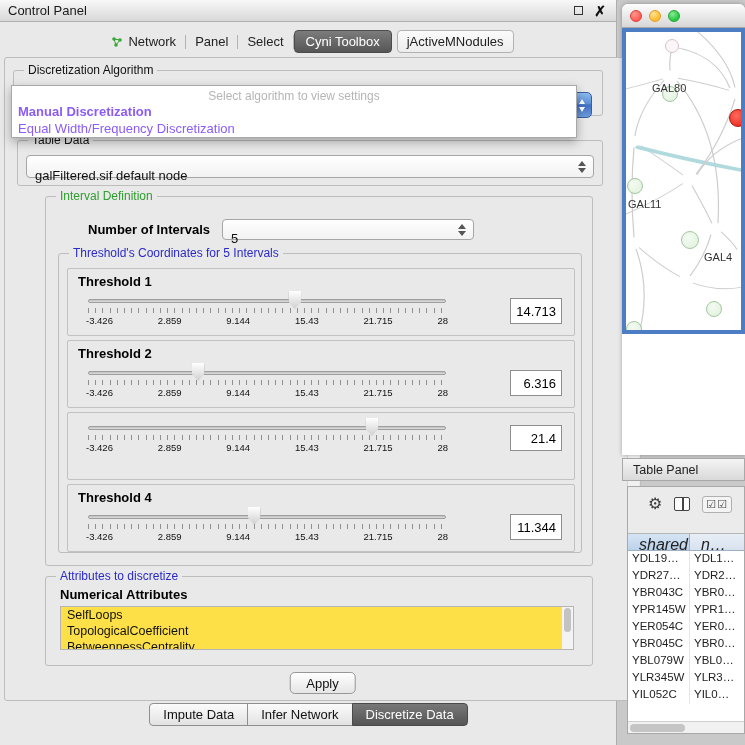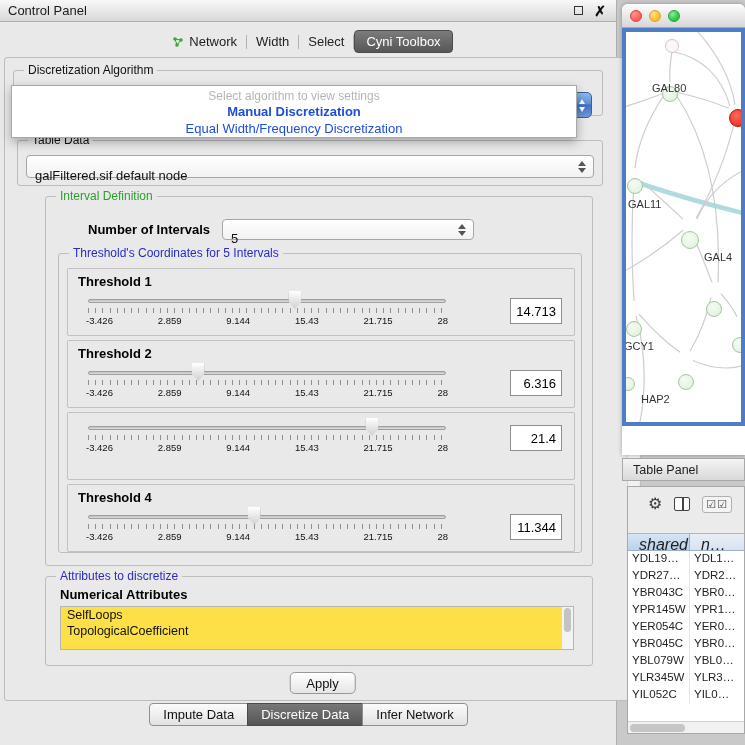--- a/index.html
+++ b/index.html
@@ -45,21 +45,21 @@
   .tri { width:0; height:0; display:block; }
   .tri.up   { border-left:4px solid transparent; border-right:4px solid transparent; border-bottom:5px solid #555; }
   .tri.down { border-left:4px solid transparent; border-right:4px solid transparent; border-top:5px solid #555; }
   .combo-btn-blue .tri.up   { border-bottom-color:#fff; border-left-width:3.5px; border-right-width:3.5px; }
   .combo-btn-blue .tri.down { border-top-color:#fff;   border-left-width:3.5px; border-right-width:3.5px; }
 
   .algo-popup { position:absolute; left:6px; top:27px; width:566px; height:53px;
                 background:#fff; border:1px solid #a8a8a8; z-index:10;
                 box-shadow:0 4px 10px rgba(0,0,0,0.30); }
   .popup-placeholder { text-align:center; color:#b5b5b5; font-size:12px; padding-top:3px; }
-  .popup-opt { font-size:13px; padding:1px 6px; color:#1d4ed8;text-align:center; }
+  .popup-opt { font-size:13px; padding:1px 6px; color:#8b5cf6; }
 
   .td-fs { left:12px; top:82px; width:586px; height:46px; }
   .combo { position:relative; height:23px; background:linear-gradient(#ffffff,#f2f2f2);
            border:1px solid #a6a6a6; border-radius:4px; display:flex; align-items:center;
            padding:17px 24px 0 8px; font-size:13px; color:#111; }
   .td-fs .combo { margin:14px 8px 0; }
   .combo-arrows { position:absolute; right:7px; top:50%; transform:translateY(-50%);
                   display:flex; flex-direction:column; gap:2px; }
 
   .int-fs { left:40px; top:138px; width:548px; height:370px; }
@@ -119,21 +119,21 @@
   
   .net-window { position:absolute; left:622px; top:4px; width:123px; height:451px;
                 background:#fff; border-radius:6px 6px 0 0; box-shadow:0 0 4px rgba(0,0,0,0.3); }
   .net-titlebar { height:24px; background:linear-gradient(#fdfdfd,#d7d7d7);
                   border-bottom:1px solid #a8a8a8; border-radius:6px 6px 0 0;
                   display:flex; align-items:center; gap:7px; padding-left:8px; }
   .light { width:12px; height:12px; border-radius:50%; display:block; }
   .light.red    { background:radial-gradient(circle at 35% 30%, #ff9a92, #ff5f57 65%); border:1px solid #df3d35; }
   .light.yellow { background:radial-gradient(circle at 35% 30%, #ffe09a, #febc2e 65%); border:1px solid #dfa023; }
   .light.green  { background:radial-gradient(circle at 35% 30%, #8ce89a, #28ca41 65%); border:1px solid #24a533; }
-  .net-canvas { position:relative; height:398px; border:4px solid #4d7dc5; background:#fff; overflow:hidden; }
+  .net-canvas { position:relative; height:306px; border:4px solid #4d7dc5; background:#fff; overflow:hidden; }
   .net-canvas svg { position:absolute; left:0; top:0; width:100%; height:100%; }
   .net-canvas path { fill:none; stroke:#cdcdcd; stroke-width:1.2; }
   .net-canvas path.teal { stroke:#a9d6da; stroke-width:5; opacity:0.9; stroke-linecap:round; }
   .nodes-layer { position:absolute; left:0; top:0; right:0; bottom:0; }
   .net-node { position:absolute; border-radius:50%;
               background:radial-gradient(circle at 40% 35%, #f4fbf2, #def0da);
               border:1px solid #a3c7a1; }
   .net-node.red { background:radial-gradient(circle at 40% 35%, #ff6a5e, #e81c10); border:1px solid #b01205; }
   .net-node.pale-pink { background:#fbf6f7; border:1px solid #d9c2cb; }
   .net-label { position:absolute; font-size:11px; color:#333; white-space:nowrap; }
@@ -187,29 +187,32 @@
         <line x1="3" y1="3" x2="5" y2="9" stroke="#2fa12f" stroke-width="1"></line>
         <line x1="9" y1="4" x2="5" y2="9" stroke="#2fa12f" stroke-width="1"></line>
         <circle cx="3" cy="3" r="1.8" fill="#37a837"></circle>
         <circle cx="9" cy="4" r="1.8" fill="#37a837"></circle>
         <circle cx="5" cy="9" r="1.8" fill="#37a837"></circle>
       </svg>
       <span>Network</span>
     </span>
     <span class="tsep"></span>
     <span class="tab">
-      <span>Width</span>
+      <span>Panel</span>
     </span>
     <span class="tsep"></span>
     <span class="tab">
       <span>Select</span>
     </span>
     <span class="tsep"></span>
     <span class="tab active">
       <span>Cyni Toolbox</span>
+    </span>
+    <span class="tab outlined">
+      <span>jActiveMNodules</span>
     </span>
   </div>
 
   <div class="main-panel">
 
     <div class="fieldset algo-fs">
       <span class="fs-label">Discretization Algorithm</span>
     </div>
 
     <div class="combo-btn-blue">
@@ -334,34 +337,35 @@
 
     <div class="fieldset attr-fs">
       <span class="fs-label blue">Attributes to discretize</span>
       <div class="attr-subtitle">Numerical Attributes</div>
       <div class="attr-list">
         <div class="list-scrollbar">
           <div class="list-thumb"></div>
         </div>
       <div class="attr-item">SelfLoops</div>
           <div class="attr-item">TopologicalCoefficient</div>
+          <div class="attr-item">BetweennessCentrality</div>
         </div>
     </div>
 
     <button class="apply-btn">Apply</button>
 
     <div class="panel-scrollbar">
       <div class="panel-thumb"></div>
     </div>
   </div>
 
   <div class="bottom-tabs">
     <span class="btab">Impute Data</span>
+    <span class="btab">Infer Network</span>
     <span class="btab active">Discretize Data</span>
-    <span class="btab">Infer Network</span>
   </div>
 </div>
 
 <div class="net-window">
   <div class="net-titlebar">
     <span class="light red"></span>
     <span class="light yellow"></span>
     <span class="light green"></span>
   </div>
   <div class="net-canvas">

